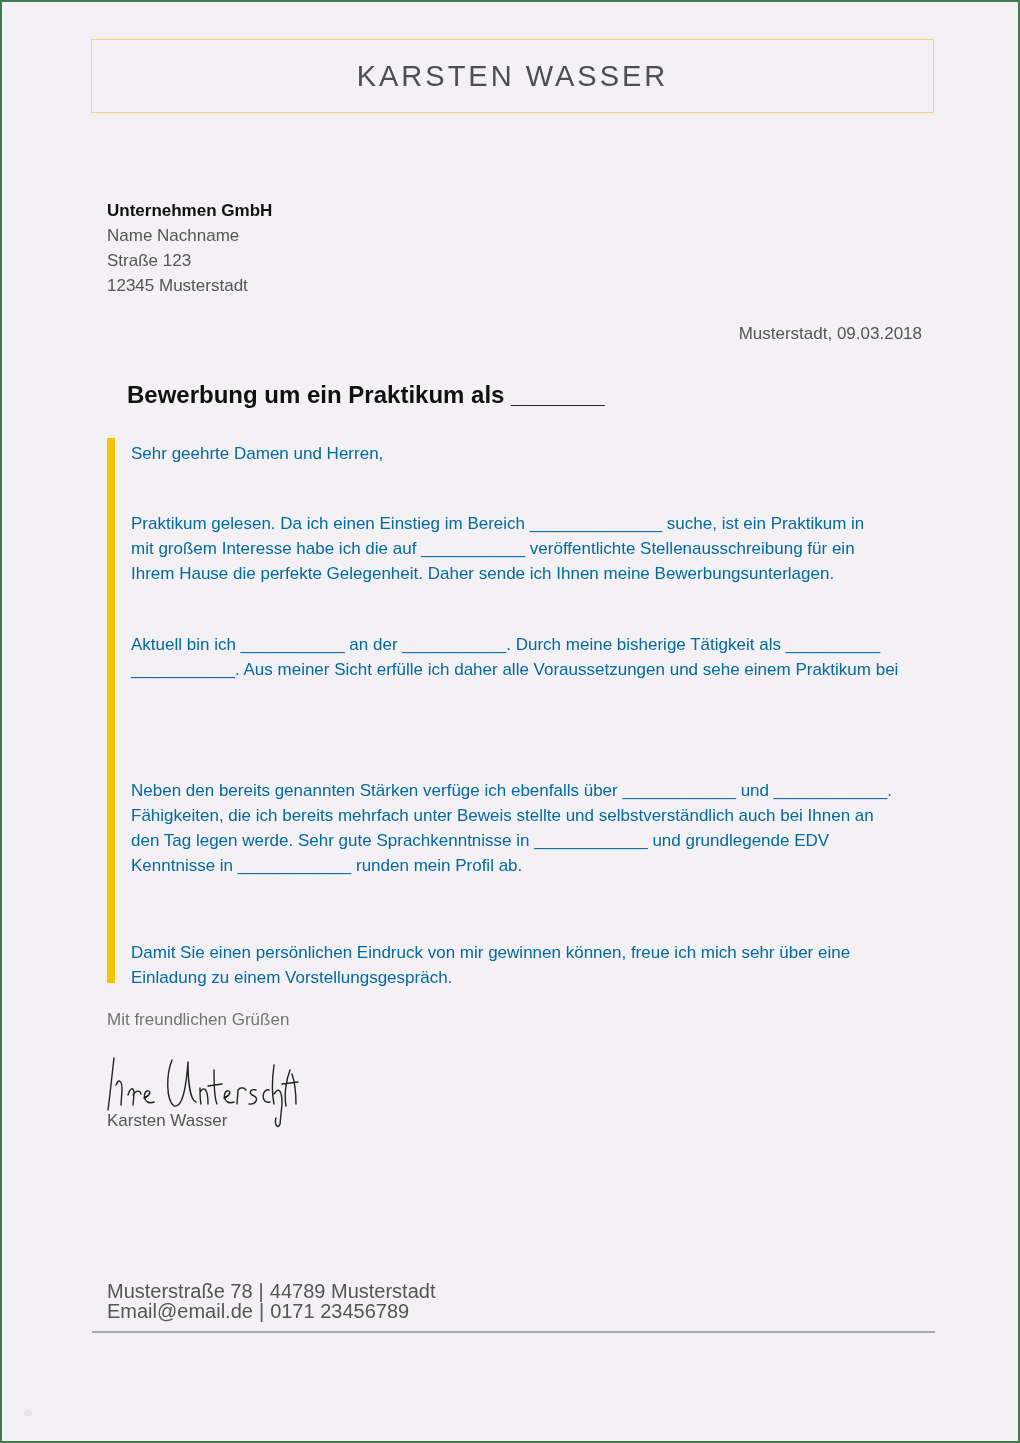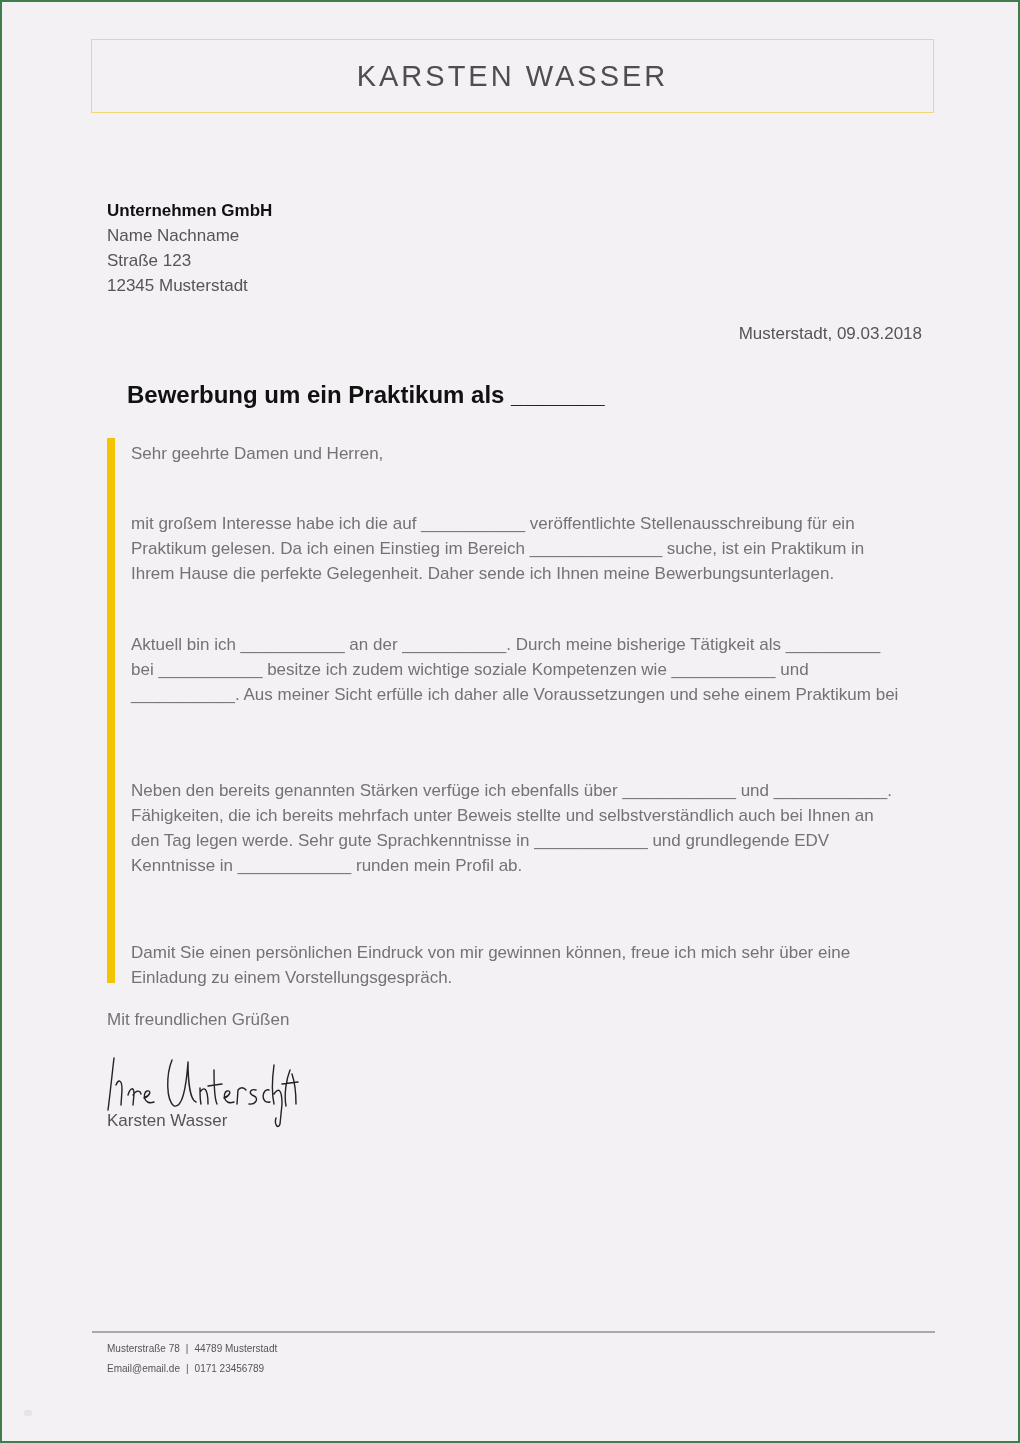--- a/index.html
+++ b/index.html
@@ -43,42 +43,42 @@
       position: absolute; left: 107px; top: 381px;
       font-size: 24px; font-weight: bold; color: #111; margin-left: 20px;
     }
     .body-bar {
       position: absolute; left: 107px; top: 438px;
       width: 8px; height: 545px;
       background: #f2c500;
     }
     .para {
       position: absolute; left: 131px; width: 800px;
-      font-size: 17px; line-height: 25px; color: #737373;
+      font-size: 17px; line-height: 25px; color: #0369a1;
     }
     .closing {
       position: absolute; left: 107px; top: 1010px;
       font-size: 17px; color: #737373;
     }
     .signature {
       position: absolute; left: 104px; top: 1050px;
       width: 200px; height: 80px;
     }
     .signer {
       position: absolute; left: 107px; top: 1111px;
       font-size: 17px; color: #555;
     }
     .footer-rule {
       position: absolute; left: 92px; top: 1331px;
       width: 843px; height: 0;
       border-top: 2px solid #a9a9ab;
     }
     .footer {
-      position: absolute; left: 107px; top: 1339px;
-      font-size: 10px; line-height: 20px; color: #555;
+      position: absolute; left: 107px; top: 1281px;
+      font-size: 20px; line-height: 20px; color: #555;
     }
     .footer .sep { margin: 0 6px; }
     .watermark {
       position: absolute; left: 24px; top: 1410px;
       width: 8px; height: 6px; background: #e6e4e7; border-radius: 2px;
     }
   </style>
 </head>
 <body>
 
@@ -97,28 +97,27 @@
 
 <div class="date">Musterstadt, 09.03.2018</div>
 
 <h2 class="subject">Bewerbung um ein Praktikum als _______</h2>
 
 <div class="body-bar"></div>
 
 <div class="para" style="top:441px;">Sehr geehrte Damen und Herren,</div>
 
 <div class="para" style="top:511px;">
+  <div>Praktikum gelesen. Da ich einen Einstieg im Bereich ______________ suche, ist ein Praktikum in</div>
   <div>mit großem Interesse habe ich die auf ___________ veröffentlichte Stellenausschreibung für ein</div>
-  <div>Praktikum gelesen. Da ich einen Einstieg im Bereich ______________ suche, ist ein Praktikum in</div>
   <div>Ihrem Hause die perfekte Gelegenheit. Daher sende ich Ihnen meine Bewerbungsunterlagen.</div>
 </div>
 
 <div class="para" style="top:632px;">
   <div>Aktuell bin ich ___________ an der ___________. Durch meine bisherige Tätigkeit als __________</div>
-  <div>bei ___________ besitze ich zudem wichtige soziale Kompetenzen wie ___________ und</div>
   <div>___________. Aus meiner Sicht erfülle ich daher alle Voraussetzungen und sehe einem Praktikum bei</div>
 </div>
 
 <div class="para" style="top:778px;">
   <div>Neben den bereits genannten Stärken verfüge ich ebenfalls über ____________ und ____________.</div>
   <div>Fähigkeiten, die ich bereits mehrfach unter Beweis stellte und selbstverständlich auch bei Ihnen an</div>
   <div>den Tag legen werde. Sehr gute Sprachkenntnisse in ____________ und grundlegende EDV</div>
   <div>Kenntnisse in ____________ runden mein Profil ab.</div>
 </div>
 

